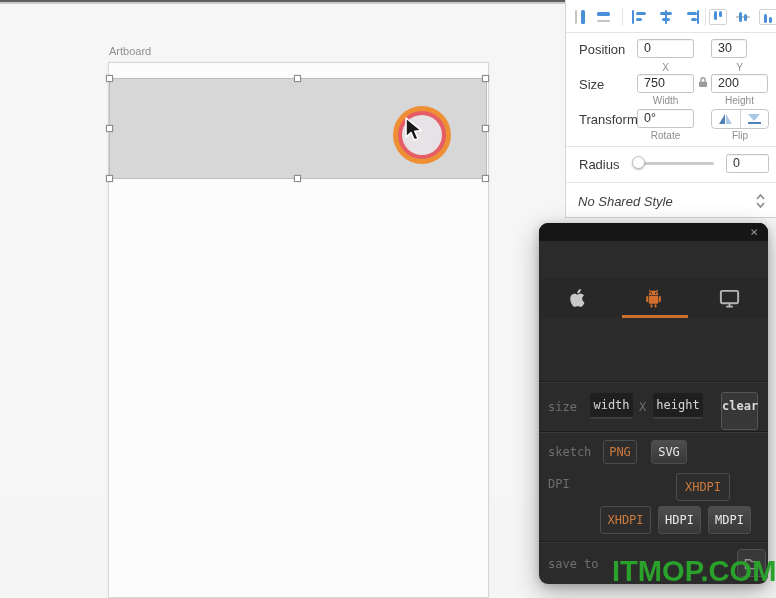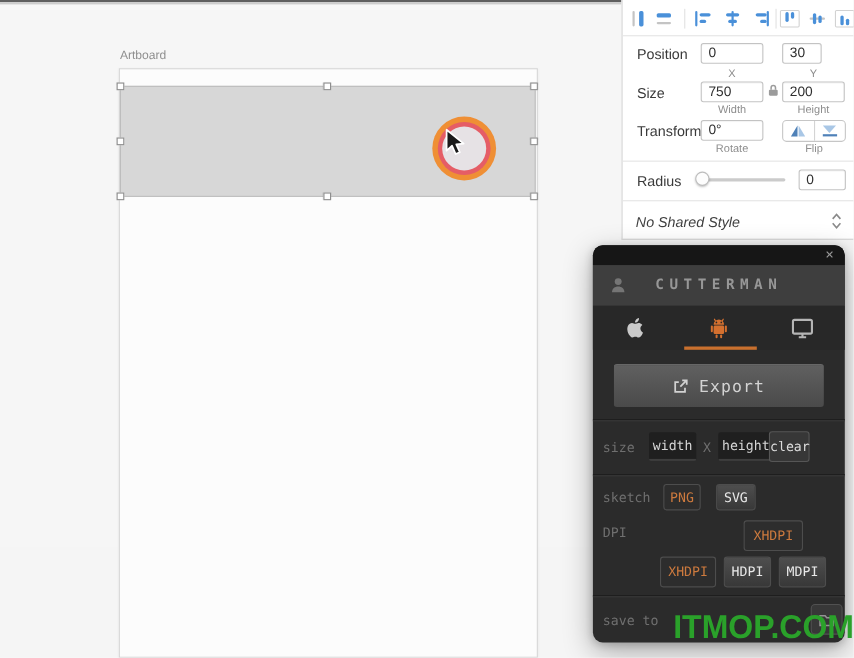--- a/index.html
+++ b/index.html
@@ -211,27 +211,20 @@
     <path d="M2 7l3.5-4L9 7" fill="none" stroke="#8a8a8a" stroke-width="1.5"></path>
     <path d="M2 11l3.5 4L9 11" fill="none" stroke="#8a8a8a" stroke-width="1.5"></path>
   </svg>
 </div>
 
 <div id="cutterman" class="abs">
   <div id="ct-titlebar">
     <div id="ct-close">×</div>
   </div>
 
-  <div id="ct-header">
-    <svg class="abs" style="left:14px;top:9px;" width="18" height="18" viewBox="0 0 24 24">
-      <circle cx="12" cy="8" r="4.2" fill="#757575"></circle>
-      <path d="M4.5 21c0-4.4 3.4-7 7.5-7s7.5 2.6 7.5 7z" fill="#757575"></path>
-    </svg>
-    <div id="ct-title">CUTTERMAN</div>
-  </div>
 
   <div id="ct-tabs">
     <div class="ct-tab">
       <svg width="21" height="24" viewBox="0 0 24 26">
         <path fill="#c9c9c9" d="M17.3 13.8c0-2.5 2-3.7 2.1-3.8-1.2-1.7-3-1.9-3.6-2-1.5-.2-3 .9-3.8.9-.8 0-2-.9-3.3-.9-1.7 0-3.3 1-4.1 2.5-1.8 3.1-.5 7.6 1.2 10.1.8 1.2 1.8 2.6 3.2 2.5 1.3-.1 1.8-.8 3.3-.8s2 .8 3.3.8c1.4 0 2.3-1.2 3.1-2.4.9-1.4 1.3-2.8 1.3-2.9-.1 0-2.6-1-2.7-4z"></path>
         <path fill="#c9c9c9" d="M14.9 6.1c.7-.9 1.2-2.1 1-3.3-1 .1-2.3.7-3 1.6-.7.8-1.3 2-1.1 3.2 1.2.1 2.4-.6 3.1-1.5z"></path>
       </svg>
     </div>
     <div class="ct-tab">
       <svg width="23" height="23" viewBox="0 0 24 24">
@@ -251,35 +244,28 @@
     </div>
     <div class="ct-tab">
       <svg width="23" height="23" viewBox="0 0 24 24">
         <rect x="3" y="4" width="18" height="13" rx="1.5" fill="none" stroke="#b5b5b5" stroke-width="2"></rect>
         <path d="M12 17v3M8.5 20.5h7" stroke="#b5b5b5" stroke-width="2" fill="none"></path>
       </svg>
     </div>
   </div>
   <div id="ct-underline"></div>
 
-  <div id="ct-export">
-    <svg width="15" height="15" viewBox="0 0 16 16">
-      <path d="M6.5 3.5H3v9.5h9.5V9" fill="none" stroke="#d2d2d2" stroke-width="1.7"></path>
-      <path d="M8 8l6-6M9.8 1.8H14.2V6.2" fill="none" stroke="#d2d2d2" stroke-width="1.7"></path>
-    </svg>
-    <span>Export</span>
-  </div>
 
   <div class="ct-div" style="top:158px;"></div>
 
   <div class="ct-label" style="left:9px;top:177px;">size</div>
   <div class="ct-inputbox" style="left:51px;top:170px;width:43px;height:26px;line-height:24px;">width</div>
   <div class="ct-label" style="left:100px;top:177px;">X</div>
   <div class="ct-inputbox" style="left:114px;top:170px;width:50px;height:26px;line-height:24px;">height</div>
-  <div id="ct-clear" style="left:160px;top:169px;width:37px;height:28px;line-height:26px;">clear</div>
+  <div id="ct-clear" style="left:182px;top:169px;width:37px;height:38px;line-height:26px;font-weight:bold;">clear</div>
 
   <div class="ct-div" style="top:208px;"></div>
 
   <div class="ct-label" style="left:9px;top:222px;">sketch</div>
   <div class="chip orange" style="left:64px;top:217px;width:34px;height:24px;line-height:22px;">PNG</div>
   <div class="chip light" style="left:112px;top:217px;width:36px;height:24px;line-height:22px;">SVG</div>
 
   <div class="ct-label" style="left:9px;top:254px;">DPI</div>
   <div class="chip orange" style="left:137px;top:250px;width:54px;height:28px;line-height:26px;">XHDPI</div>
   <div class="chip orange" style="left:61px;top:283px;width:51px;height:28px;line-height:26px;">XHDPI</div>

